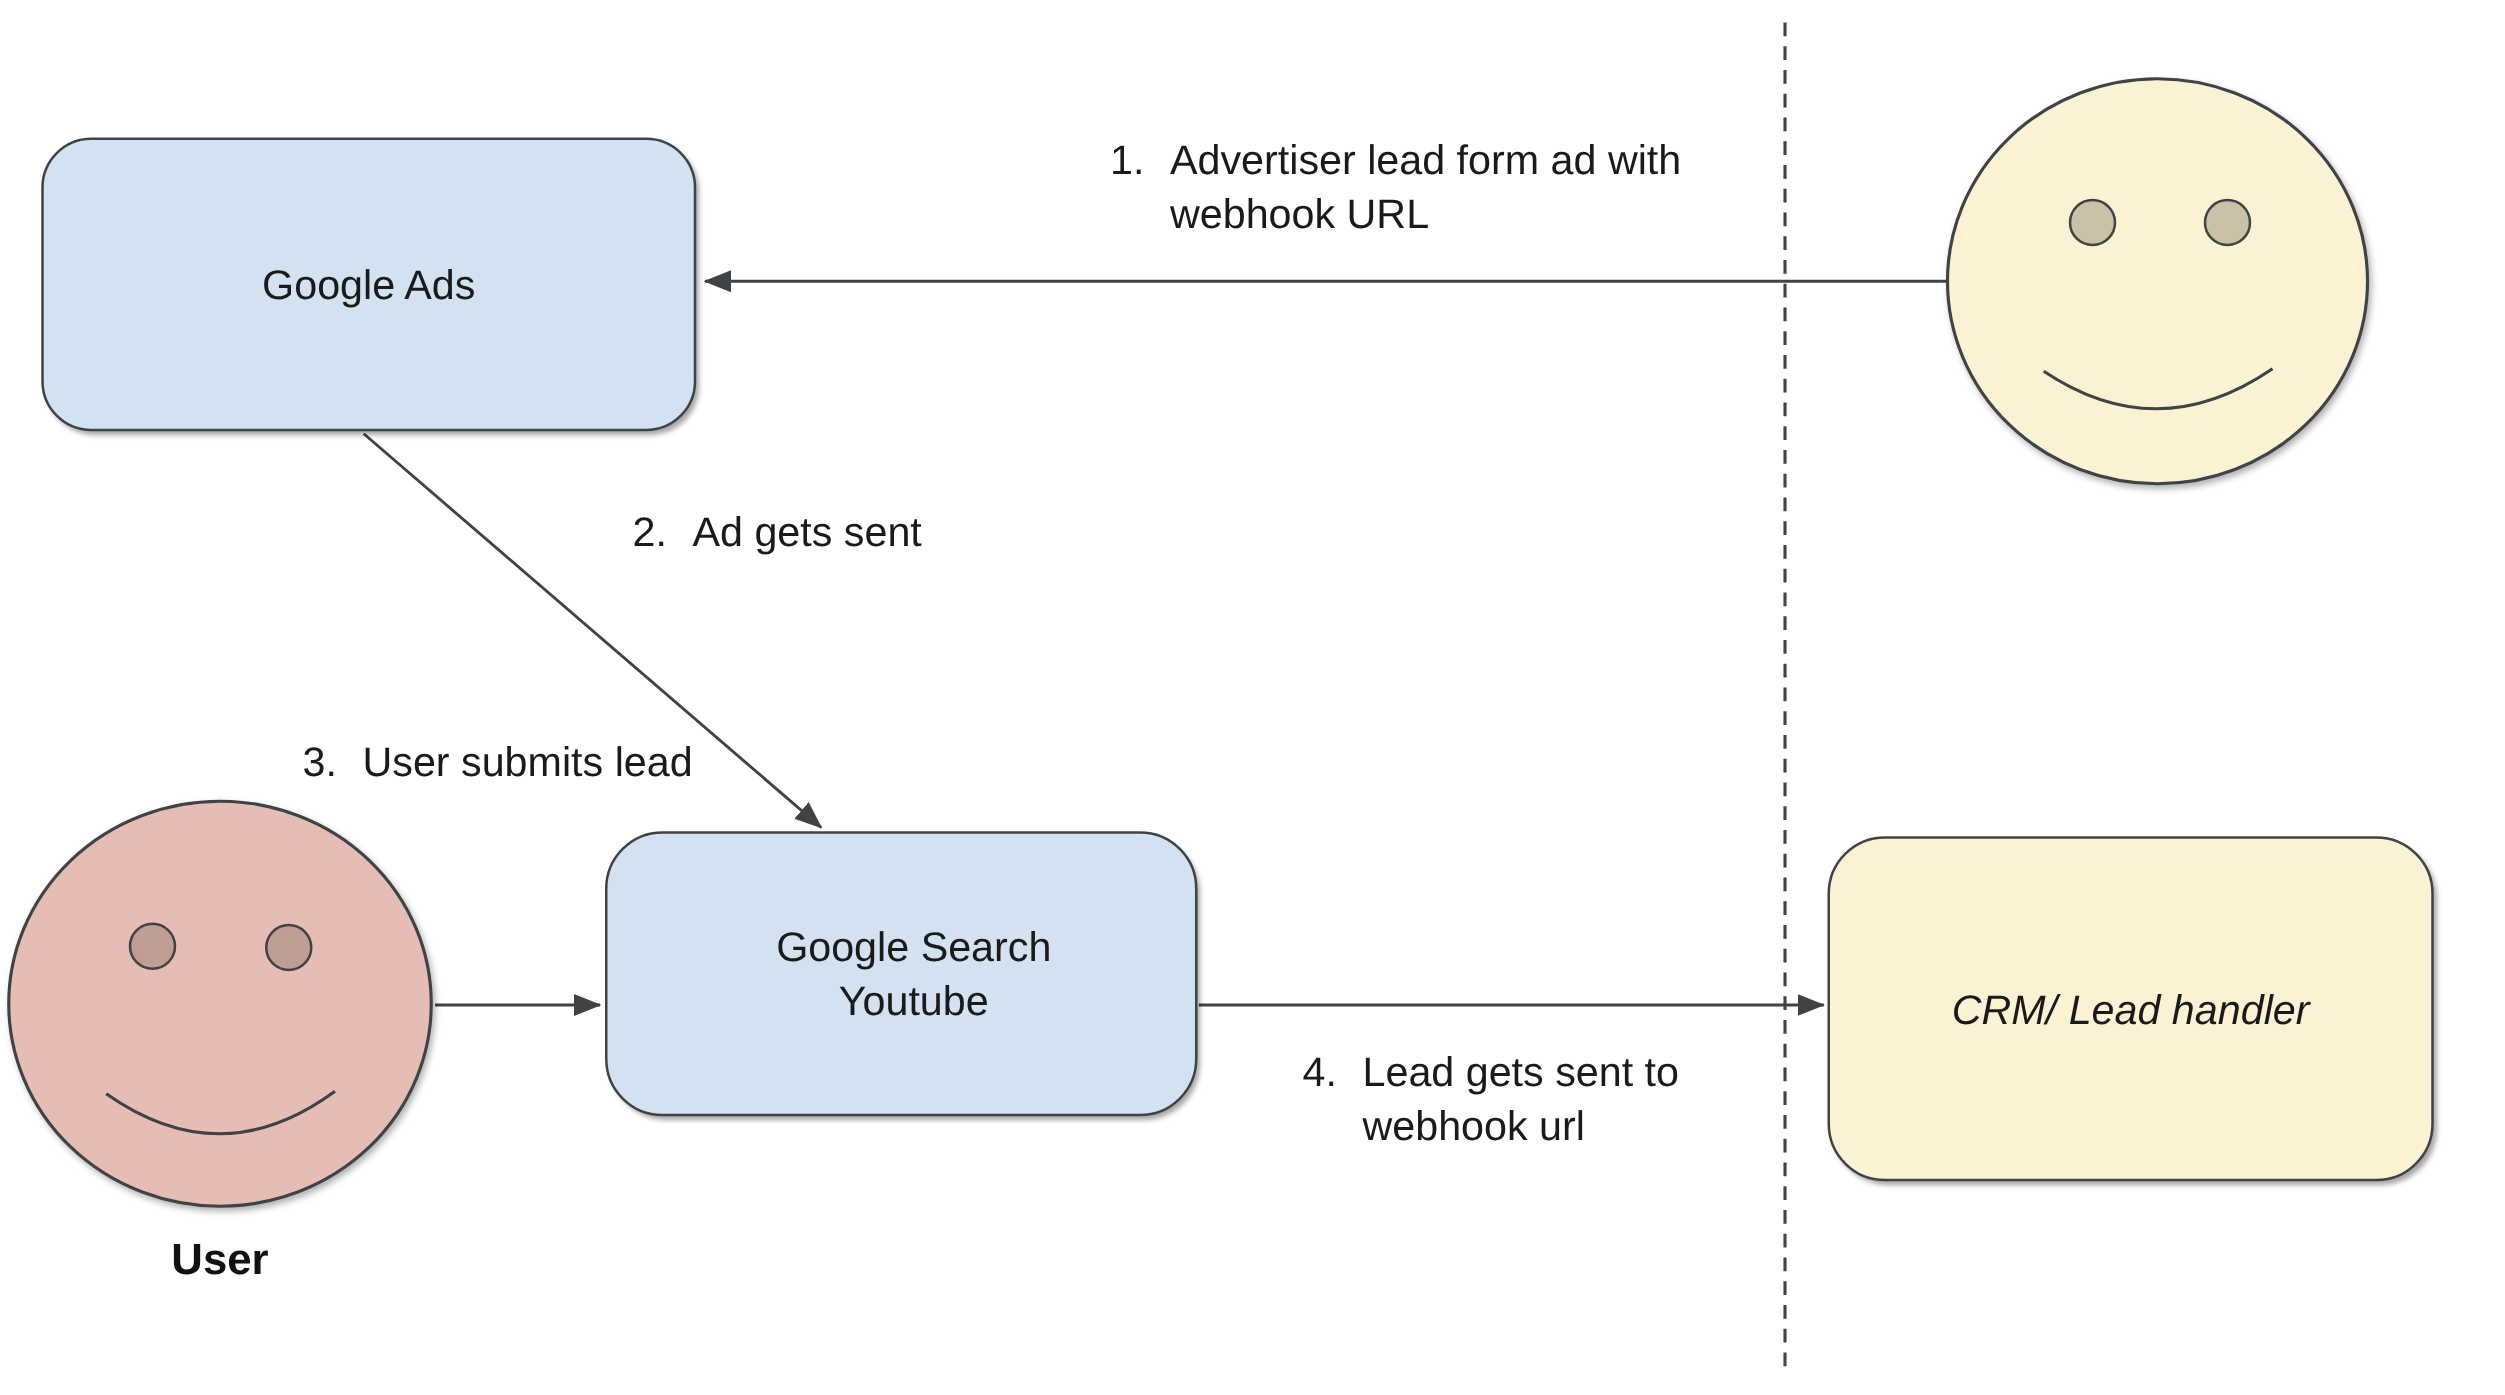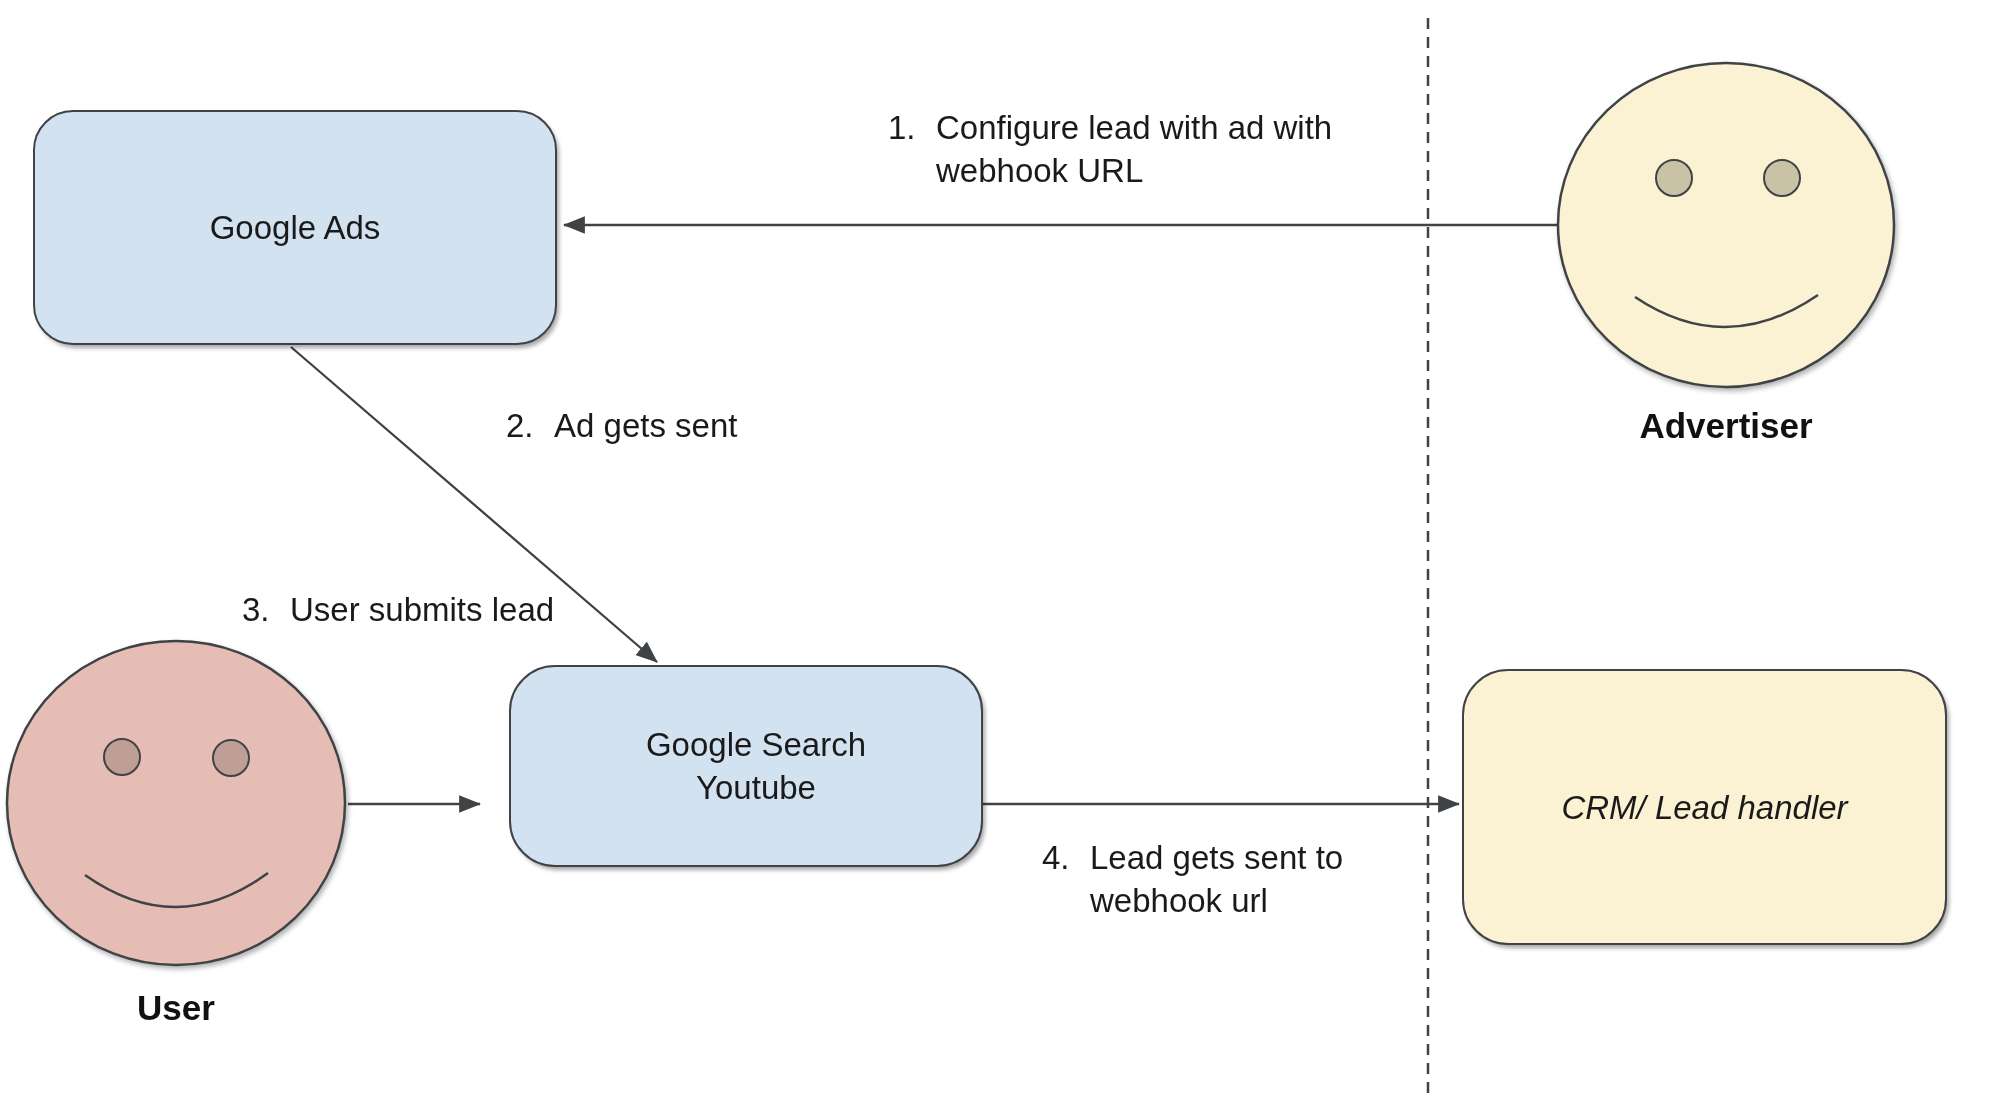--- a/index.html
+++ b/index.html
@@ -14,21 +14,21 @@
   svg.overlay{position:absolute; left:0; top:0; width:2004px; height:1116px;}
   .node{
     position:absolute; display:flex; align-items:center; justify-content:center;
     border:2.5px solid var(--line); box-sizing:border-box; text-align:center;
     font-size:33px; line-height:43px; color:var(--text);
     box-shadow:3px 4px 4px -1px rgba(0,0,0,0.35);
   }
   .node.blue{background:var(--node-blue);}
   .node.cream{background:var(--node-cream);}
   #node-google-ads{left:33px; top:110px; width:524px; height:235px; border-radius:40px;}
-  #node-google-properties{left:509px; top:665px; width:474px; height:202px; border-radius:46px;padding-left:20px;}
+  #node-google-properties{left:484px; top:665px; width:474px; height:228px; border-radius:46px;padding-left:20px;}
   #node-crm{left:1462px; top:669px; width:485px; height:276px; border-radius:46px;font-style:italic;}
   .step{
     position:absolute; display:flex; align-items:flex-start;
     font-size:33px; line-height:43px; color:var(--text); white-space:pre-line;
   }
   .step .num{flex:0 0 34px; margin-right:14px;}
   #step-1{left:888px; top:106px;}
   #step-2{left:506px; top:404px;}
   #step-3{left:242px; top:588px;}
   #step-4{left:1042px; top:836px;}
@@ -87,33 +87,32 @@
       <div>Youtube</div>
     </div>
   </div>
 
   <div class="node cream" id="node-crm">
     <span>CRM/ Lead handler</span>
   </div>
 
   <div class="step" id="step-1">
     <span class="num">1.</span>
-    <span class="txt">Configure lead with ad with
+    <span class="txt">Advertiser lead form ad with
 webhook URL</span>
   </div>
   <div class="step" id="step-2">
     <span class="num">2.</span>
     <span class="txt">Ad gets sent</span>
   </div>
   <div class="step" id="step-3">
     <span class="num">3.</span>
     <span class="txt">User submits lead</span>
   </div>
   <div class="step" id="step-4">
     <span class="num">4.</span>
     <span class="txt">Lead gets sent to
 webhook url</span>
   </div>
 
   <div class="actor-label" id="label-user">User</div>
-  <div class="actor-label" id="label-advertiser">Advertiser</div>
 
 </div>
 
 </body></html>

